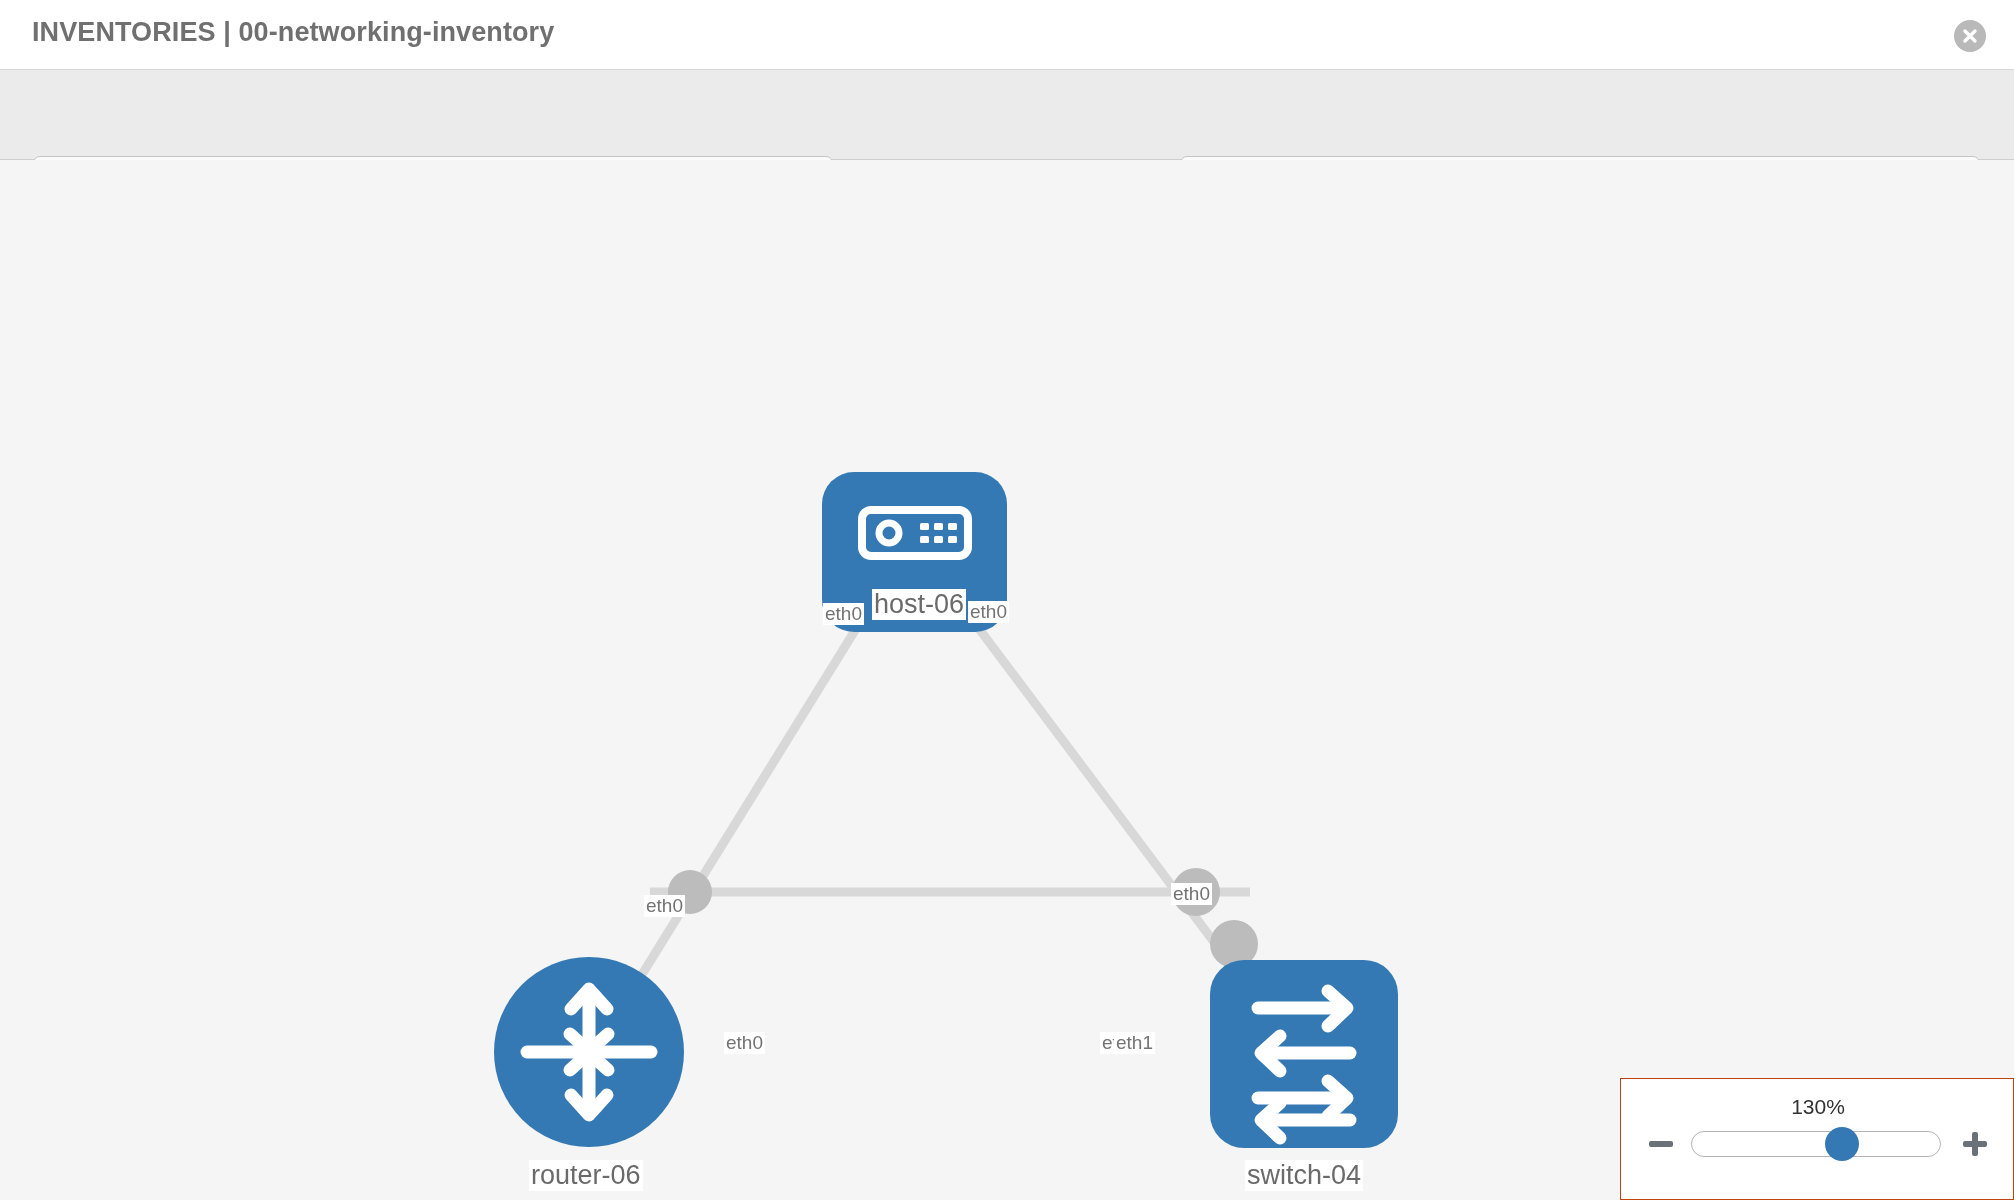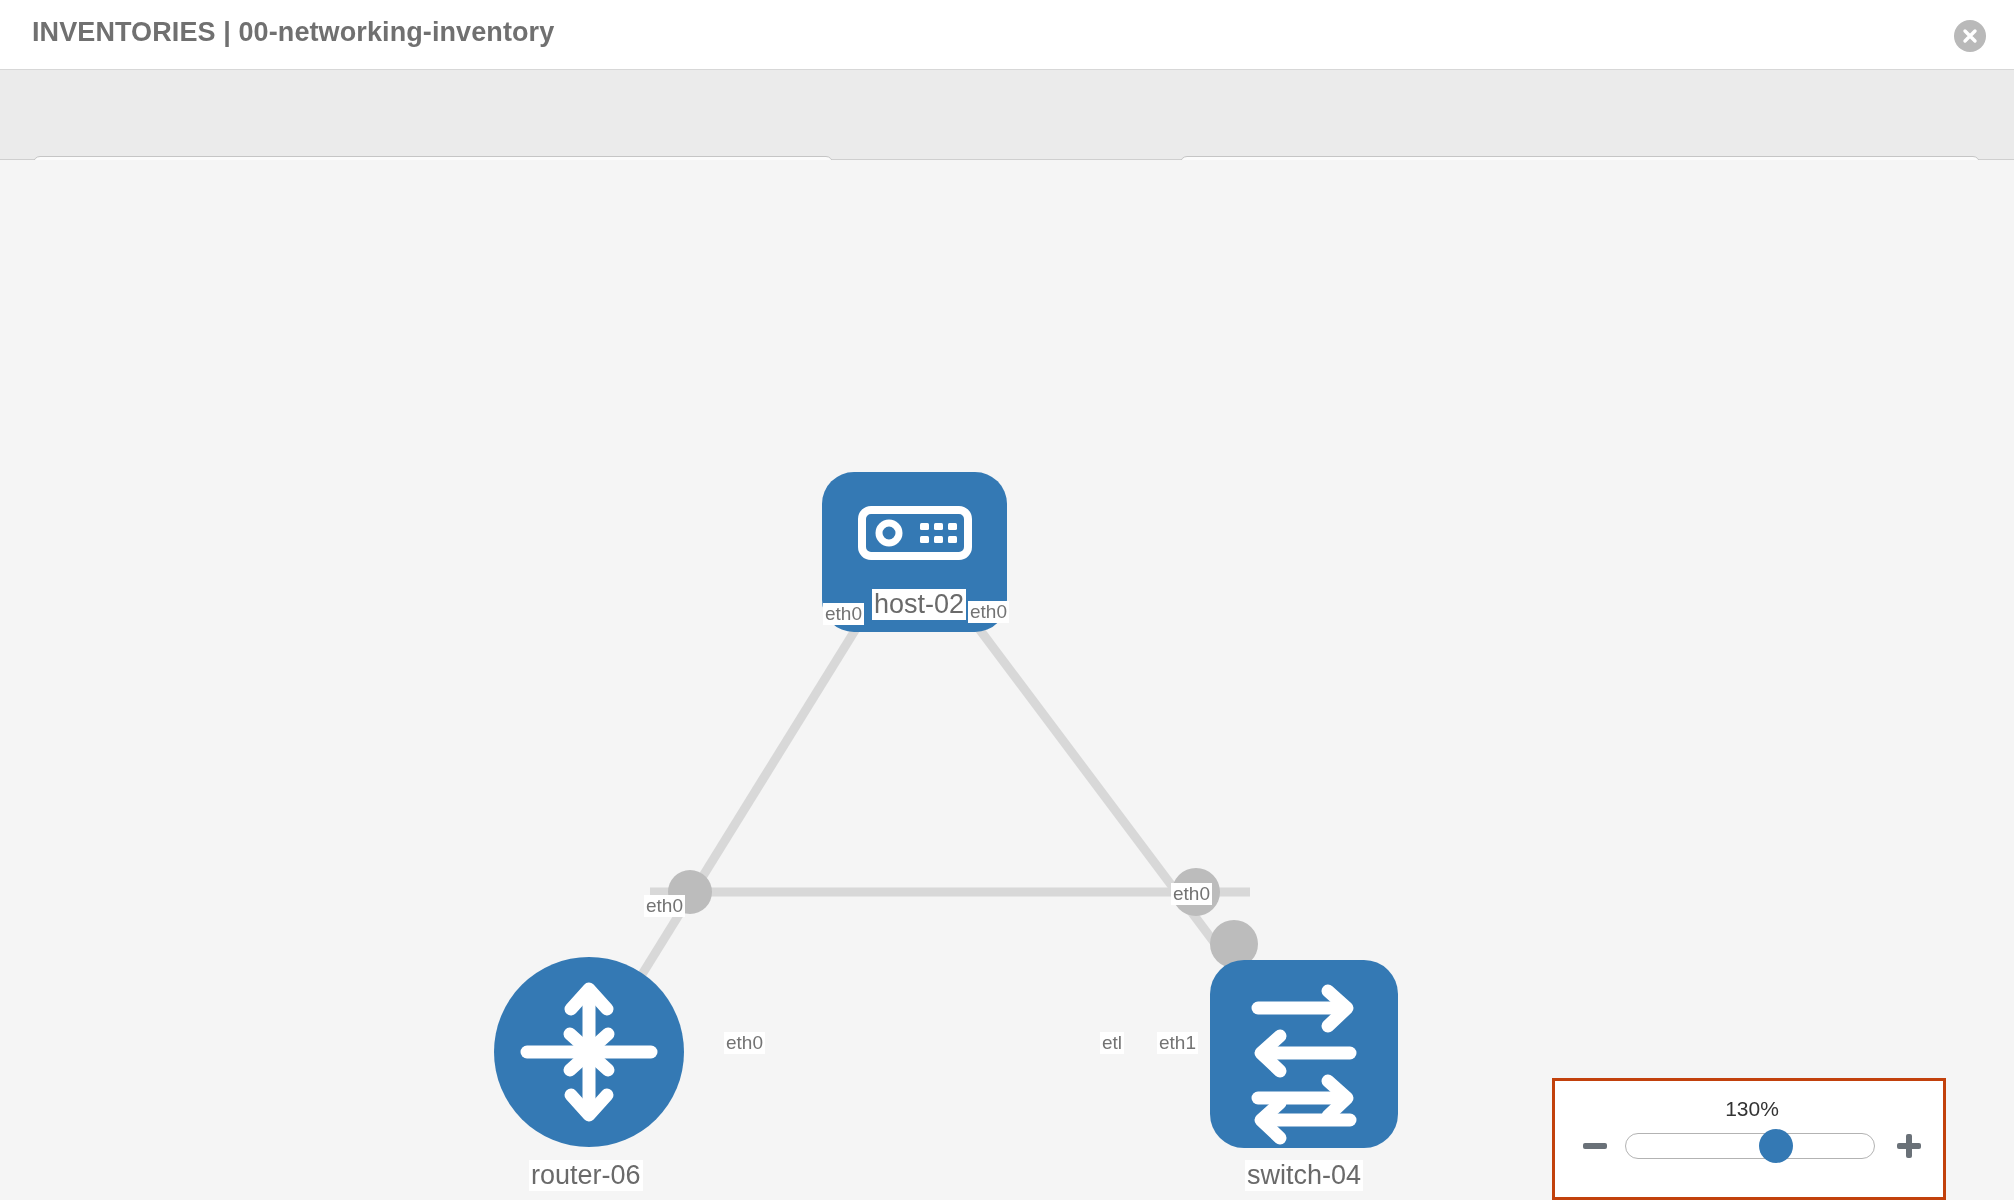--- a/index.html
+++ b/index.html
@@ -97,24 +97,24 @@
   .edge-label {
     position: absolute;
     font-size: 19px; color: #737373;
     background: #ffffff;
     white-space: nowrap;
     padding: 0 2px;
   }
 
   
   .zoom-panel {
-    position: absolute; left: 1552px; top: 1078px;
+    position: absolute; left: 1620px; top: 1078px;
     width: 394px; height: 122px;
     background: #ffffff;
-    border: 3px solid #c2410c;
+    border: 1px solid #c2410c;
   }
   .zoom-value {
     position: absolute; left: 0; top: 16px; width: 394px;
     text-align: center; font-size: 21px; color: #333;
   }
   .zoom-minus, .zoom-plus {
     position: absolute; top: 48px;
     width: 34px; height: 34px; cursor: pointer;
   }
   .zoom-minus { left: 23px; }
@@ -246,23 +246,23 @@
         </g>
       </g>
     </svg>
 
     <div class="edge-label" style="left:823px;  top:443px;">eth0</div>
     <div class="edge-label" style="left:968px;  top:441px;">eth0</div>
     <div class="edge-label" style="left:644px;  top:735px;">eth0</div>
     <div class="edge-label" style="left:1171px; top:723px;">eth0</div>
     <div class="edge-label" style="left:724px;  top:872px;">eth0</div>
     <div class="edge-label" style="left:1100px; top:872px;">etl</div>
-    <div class="edge-label" style="left:1157px; top:872px;">eth1</div>
-
-    <div class="node-label" style="left:872px;  top:429px;">host-02</div>
+    <div class="edge-label" style="left:1114px; top:872px;">eth1</div>
+
+    <div class="node-label" style="left:872px;  top:429px;">host-06</div>
     <div class="node-label" style="left:529px;  top:1000px;">router-06</div>
     <div class="node-label" style="left:1245px; top:1000px;">switch-04</div>
   </div>
 
   <div class="zoom-panel">
     <div class="zoom-value">130%</div>
 
     <div class="zoom-minus">
       <svg width="34" height="34" viewBox="0 0 34 34">
         <rect x="5" y="14" width="24" height="6" rx="2" fill="#6a7178"></rect>

